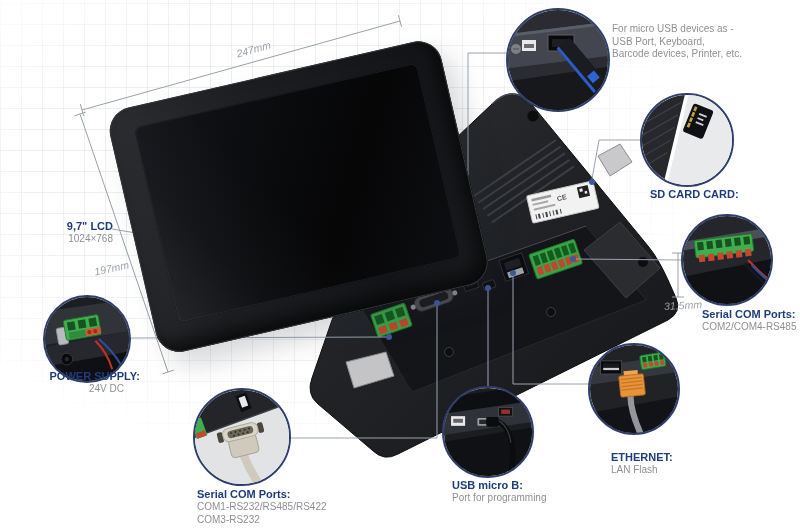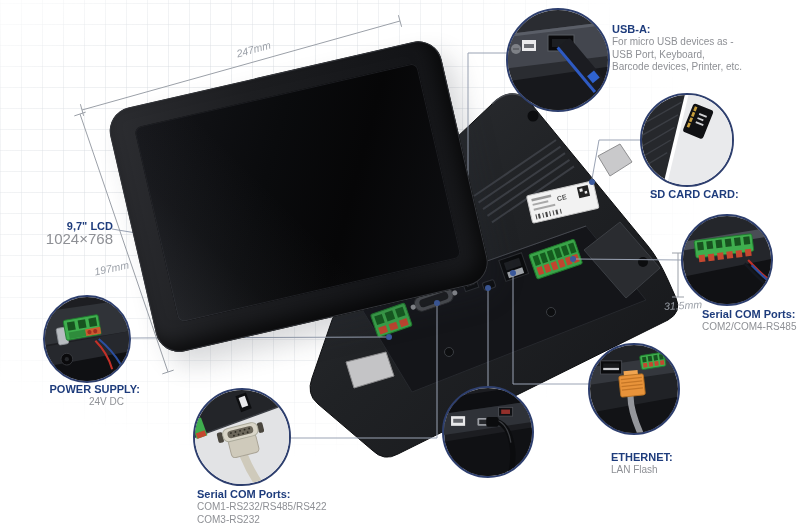--- a/index.html
+++ b/index.html
@@ -365,53 +365,56 @@
           <circle cx="59.5" cy="43" r="2.5" fill="#a02c20"></circle>
       </g>
       <circle cx="26" cy="74" r="7" fill="#0a0a0c" stroke="#3a3d42"></circle>
       <circle cx="26" cy="74" r="2.5" fill="#26282c"></circle>
       <path d="M60 52 C70 62 76 72 80 86" stroke="#c23028" stroke-width="2.5" fill="none"></path>
       <path d="M64 50 C76 60 84 70 90 80" stroke="#2b4fa0" stroke-width="2.5" fill="none"></path>
     </svg>
   </div>
 
   <div class="lbl" style="left:612px;top:23px">
-    <div class="lbl-title">USB-A:</div>
     <div class="lbl-line">For micro USB devices as -</div>
     <div class="lbl-line">USB Port, Keyboard,</div>
     <div class="lbl-line">Barcode devices, Printer, etc.</div>
   </div>
 
   <div class="lbl" style="left:650px;top:188px">
     <div class="lbl-title">SD CARD CARD:</div>
   </div>
 
   <div class="lbl" style="left:702px;top:308px">
     <div class="lbl-title">Serial COM Ports:</div>
     <div class="lbl-line">COM2/COM4-RS485</div>
   </div>
 
   <div class="lbl" style="left:611px;top:451px">
     <div class="lbl-title">ETHERNET:</div>
     <div class="lbl-line">LAN Flash</div>
   </div>
 
+  <div class="lbl" style="left:452px;top:479px">
+    <div class="lbl-title">USB micro B:</div>
+    <div class="lbl-line">Port for programming</div>
+  </div>
 
   <div class="lbl" style="left:197px;top:488px">
     <div class="lbl-title">Serial COM Ports:</div>
     <div class="lbl-line">COM1-RS232/RS485/RS422</div>
     <div class="lbl-line">COM3-RS232</div>
   </div>
 
-  <div class="lbl align-right" style="left:44px;top:383px;width:96px">
+  <div class="lbl align-right" style="left:44px;top:370px;width:96px">
     <div class="lbl-title">POWER SUPPLY:</div>
     <div class="lbl-line" style="padding-right:16px">24V DC</div>
   </div>
 
   <div class="lbl align-right" style="left:39px;top:220px;width:74px">
     <div class="lbl-title">9,7" LCD</div>
-    <div class="lbl-line" style="font-size:15px">1024×768</div>
+    <div class="lbl-line" style="font-size:10px">1024×768</div>
   </div>
 
   <div class="dim" style="left:236px;top:43px;transform:rotate(-15deg)">247mm</div>
   <div class="dim" style="left:94px;top:262px;transform:rotate(-12deg)">197mm</div>
   <div class="dim" style="left:664px;top:299px;transform:rotate(-3deg)">31.5mm</div>
 </div>
 
 </body></html>

